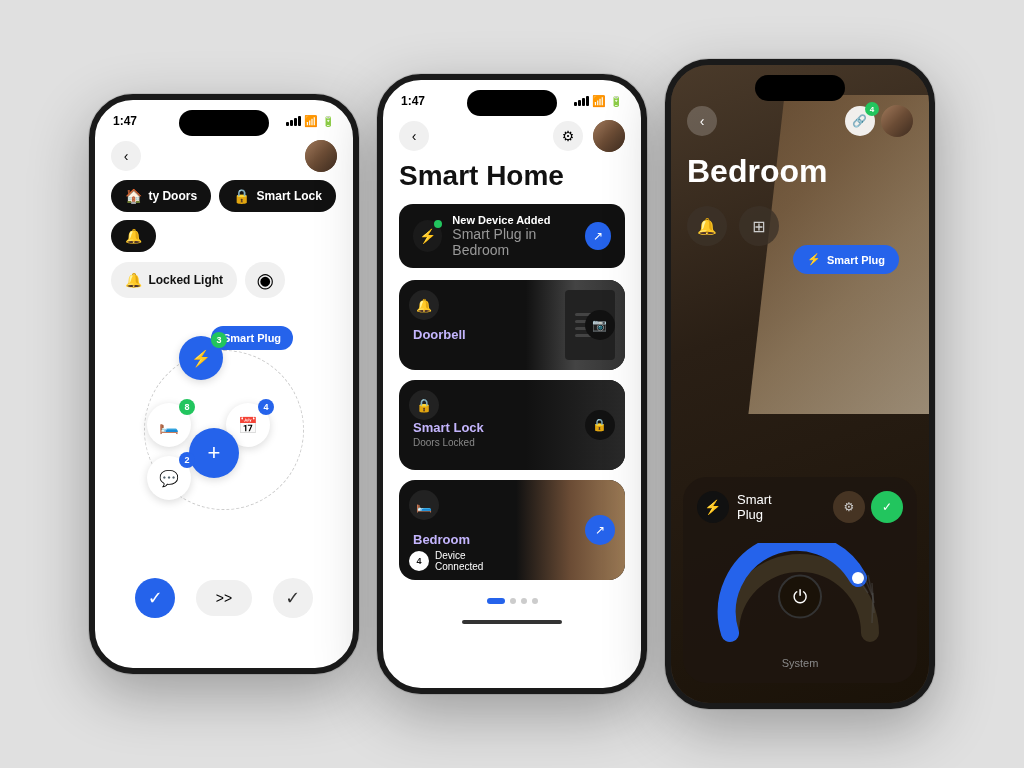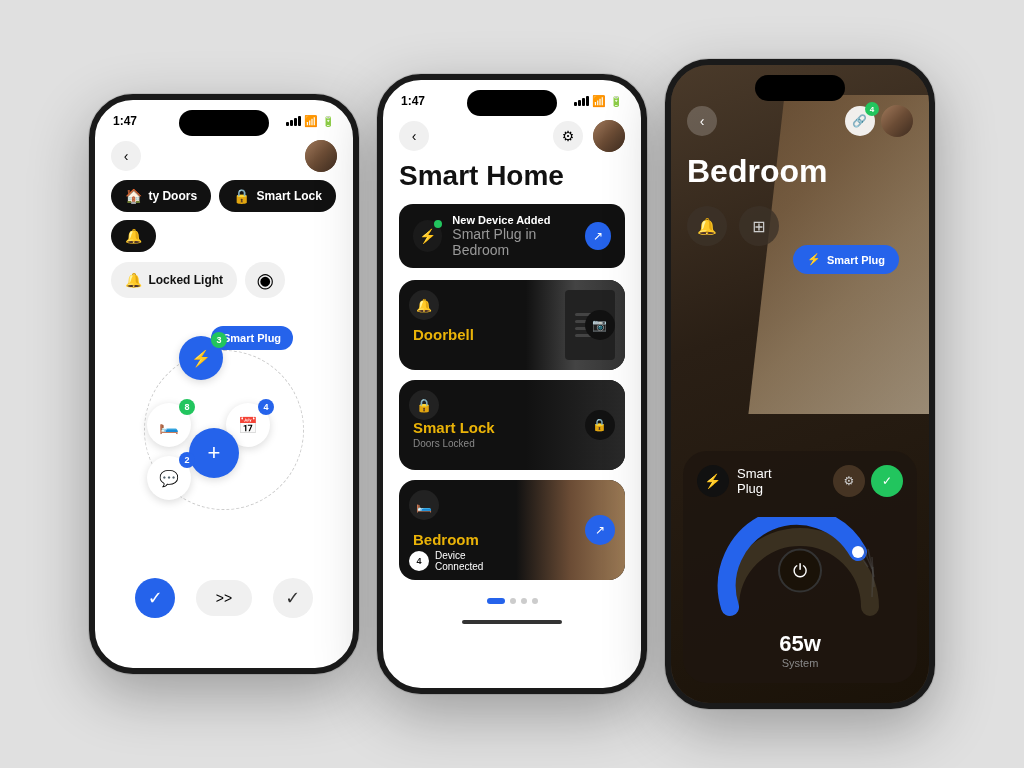--- a/index.html
+++ b/index.html
@@ -238,21 +238,21 @@
       display: flex; align-items: center;
     }
     .doorbell-img {
       background: linear-gradient(to right, #111 40%, #555);
     }
     .room-card-left {
       padding: 12px 14px;
       z-index: 2;
       position: relative;
     }
-    .room-card-left h3 { color: #eab308; font-size: 15px; font-weight: 700; }
+    .room-card-left h3 { color: #c4b5fd; font-size: 13px; font-weight: 700; }
     .room-card-left p { color: #888; font-size: 10px; margin-top: 2px; }
     .room-card-icon {
       position: absolute; top: 10px; left: 10px;
       width: 30px; height: 30px; border-radius: 50%;
       background: #222; color: #fff;
       display: flex; align-items: center; justify-content: center;
       font-size: 13px;
     }
     .room-card-action {
       position: absolute; right: 10px; top: 50%; transform: translateY(-50%);
@@ -649,21 +649,20 @@
           <line x1="158" y1="32" x2="164" y2="60" stroke="#555" stroke-width="1.5" opacity="0.4"></line>
           <line x1="162" y1="40" x2="164" y2="70" stroke="#555" stroke-width="1.5" opacity="0.4"></line>
           <line x1="163" y1="50" x2="162" y2="80" stroke="#555" stroke-width="1.5" opacity="0.4"></line>
 
           <circle cx="148" cy="35" r="6" fill="#fff"></circle>
         </svg>
         <button class="power-btn-center">⏻</button>
       </div>
 
       <div class="power-label">
-        <div class="power-value">65w</div>
         <div class="power-unit">System</div>
       </div>
     </div>
 
     <div class="home-indicator" style="margin-top:8px;"></div>
   </div>
 
 </div>
 
 </body></html>

